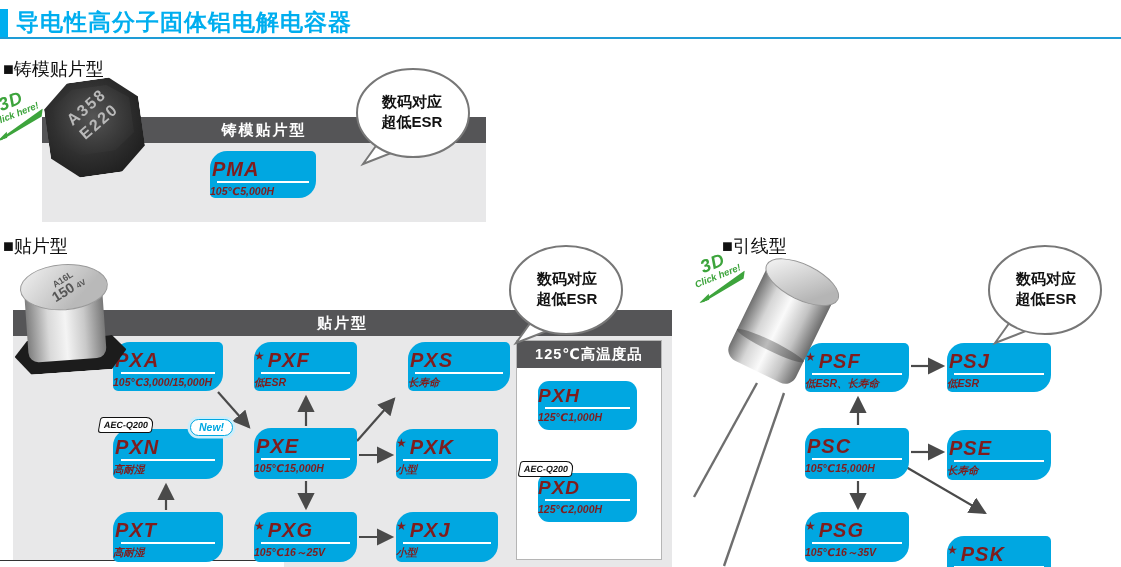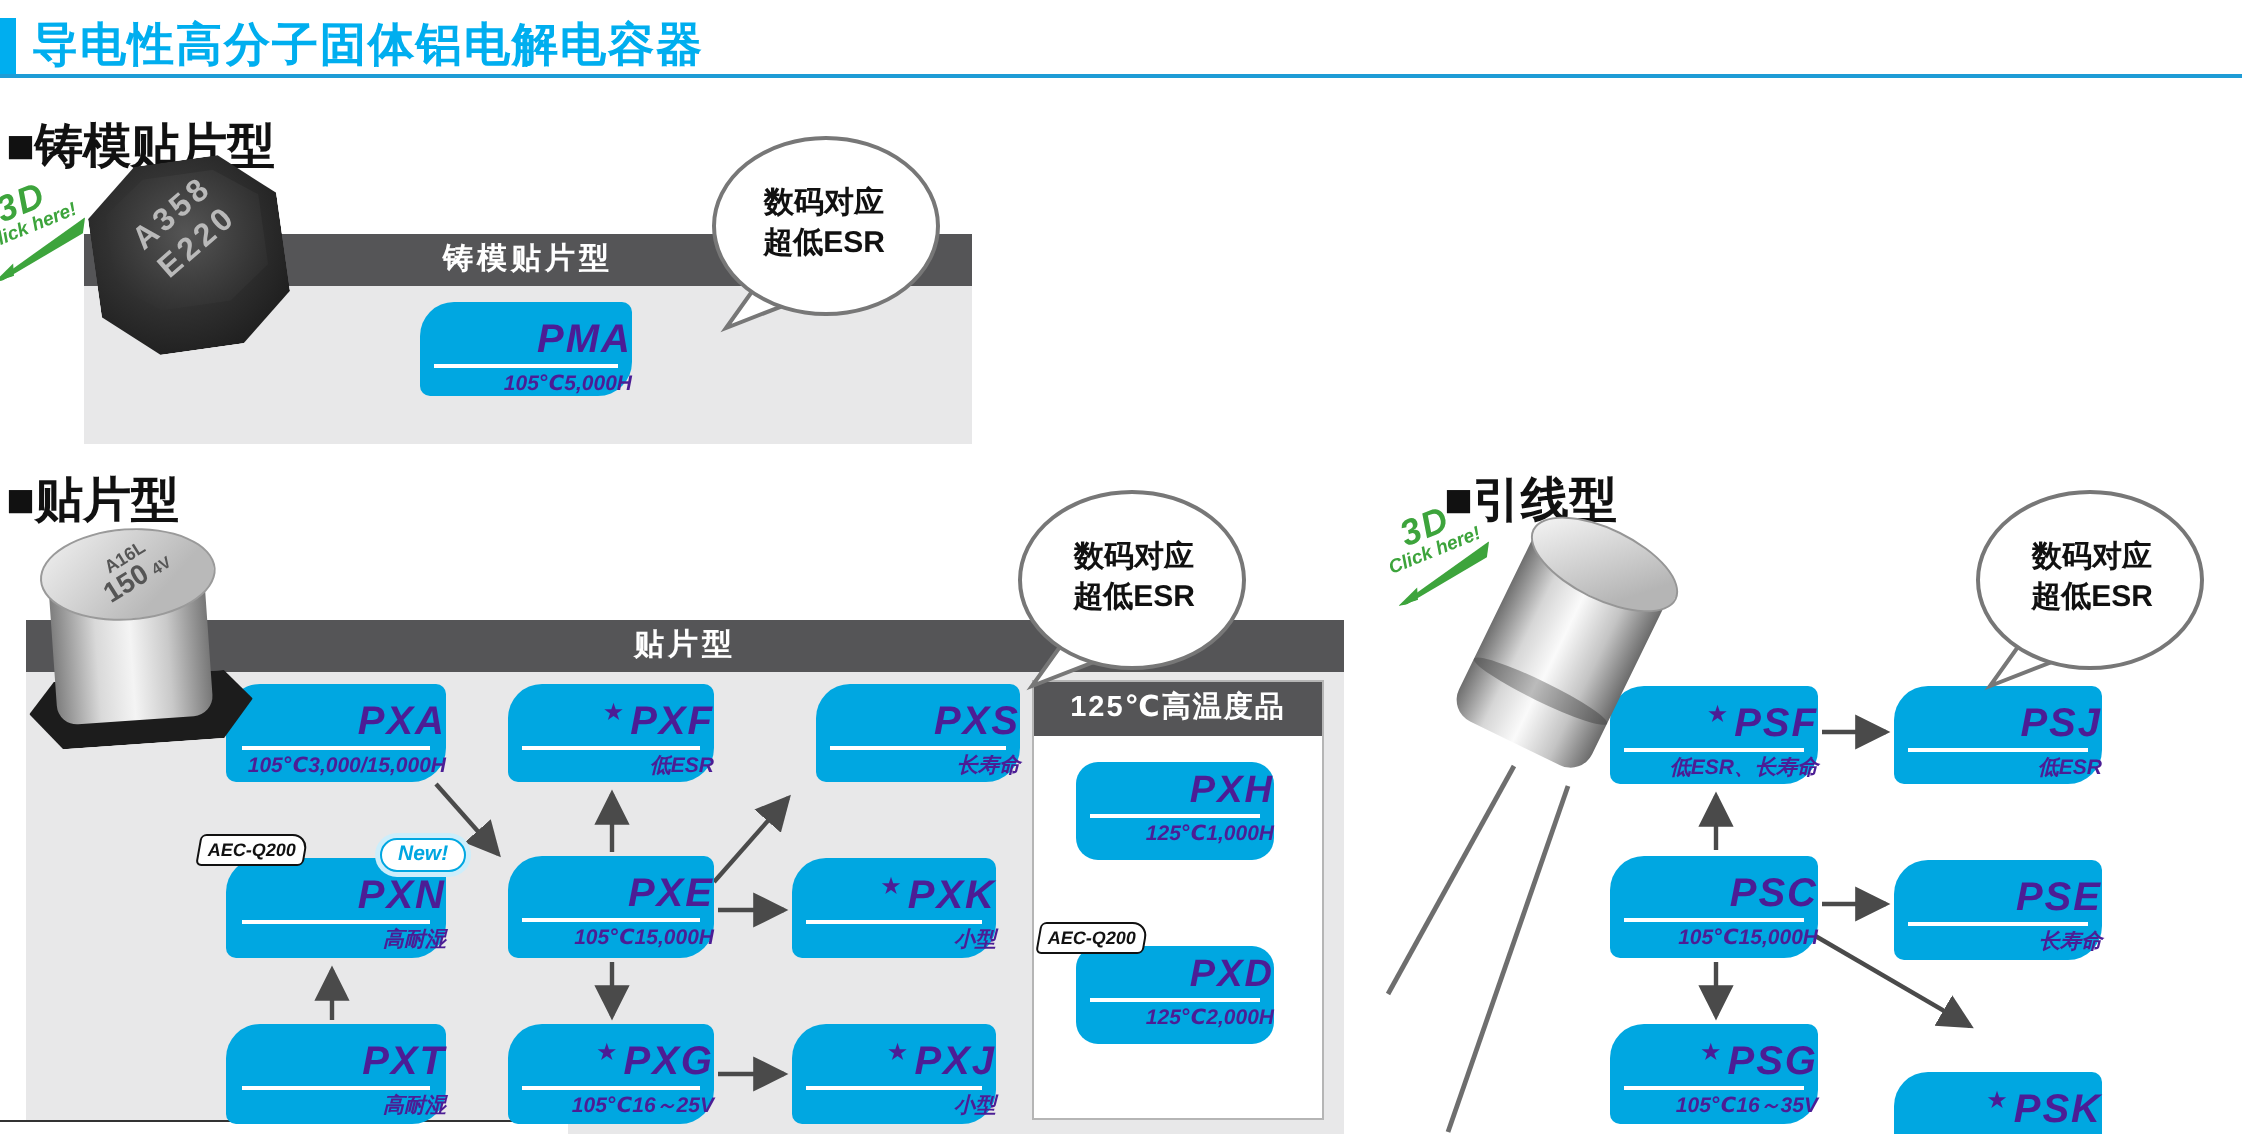--- a/index.html
+++ b/index.html
@@ -5,30 +5,30 @@
   html,body{margin:0;padding:0;background:#fff;}
   body{font-family:"Liberation Sans","DejaVu Sans",sans-serif;}
   #page{position:relative;width:1121px;height:567px;background:#fff;overflow:hidden;}
 
   
   .title-bar{position:absolute;left:0;top:9;width:8px;height:29px;background:#00AEEF;}
   .page-title{position:absolute;left:16px;top:7px;font-size:23px;font-weight:bold;color:#00AEEF;letter-spacing:1px;}
   .title-underline{position:absolute;left:0;top:37px;width:1121px;height:0;border-top:2px solid #1E9CD6;}
 
   
-  .sec-heading{position:absolute;font-size:24px;font-weight:bold;color:#111;}
+  .sec-heading{position:absolute;font-size:18px;font-weight:normal;color:#111;}
 
   
   .panel{position:absolute;background:#E8E8E9;z-index:0;}
   .phead{position:absolute;left:0;top:0;right:0;height:26px;background:#555557;color:#fff;
          font-weight:bold;font-size:15px;text-align:center;line-height:26px;letter-spacing:2px;}
 
   
-  .badge{position:absolute;background:#00A7E1;border-radius:17px 5px 17px 5px;color:#4c1d95;
-         text-align:right;box-sizing:border-box;padding-top:3px;z-index:3;cursor:pointer;}
+  .badge{position:absolute;background:#00A7E1;border-radius:17px 5px 17px 5px;color:#7f1d1d;
+         text-align:left;box-sizing:border-box;padding-top:3px;z-index:3;cursor:pointer;}
   .badge.rrect{border-radius:11px;}
   .bname{font-style:italic;font-weight:bold;font-size:20px;line-height:23px;letter-spacing:1px;}
   .star{font-style:normal;font-size:12px;vertical-align:7px;margin-right:2px;}
   .bline{width:86%;border-top:2px solid #fff;margin:0 auto 2px;}
   .bspec{font-style:italic;font-weight:bold;font-size:10.5px;line-height:12px;}
 
   
   .subpanel{position:absolute;background:#fff;border:1px solid #b5b5b5;box-sizing:border-box;z-index:2;}
   .subpanel .phead{height:27px;line-height:27px;font-size:14.5px;letter-spacing:1px;}
 

